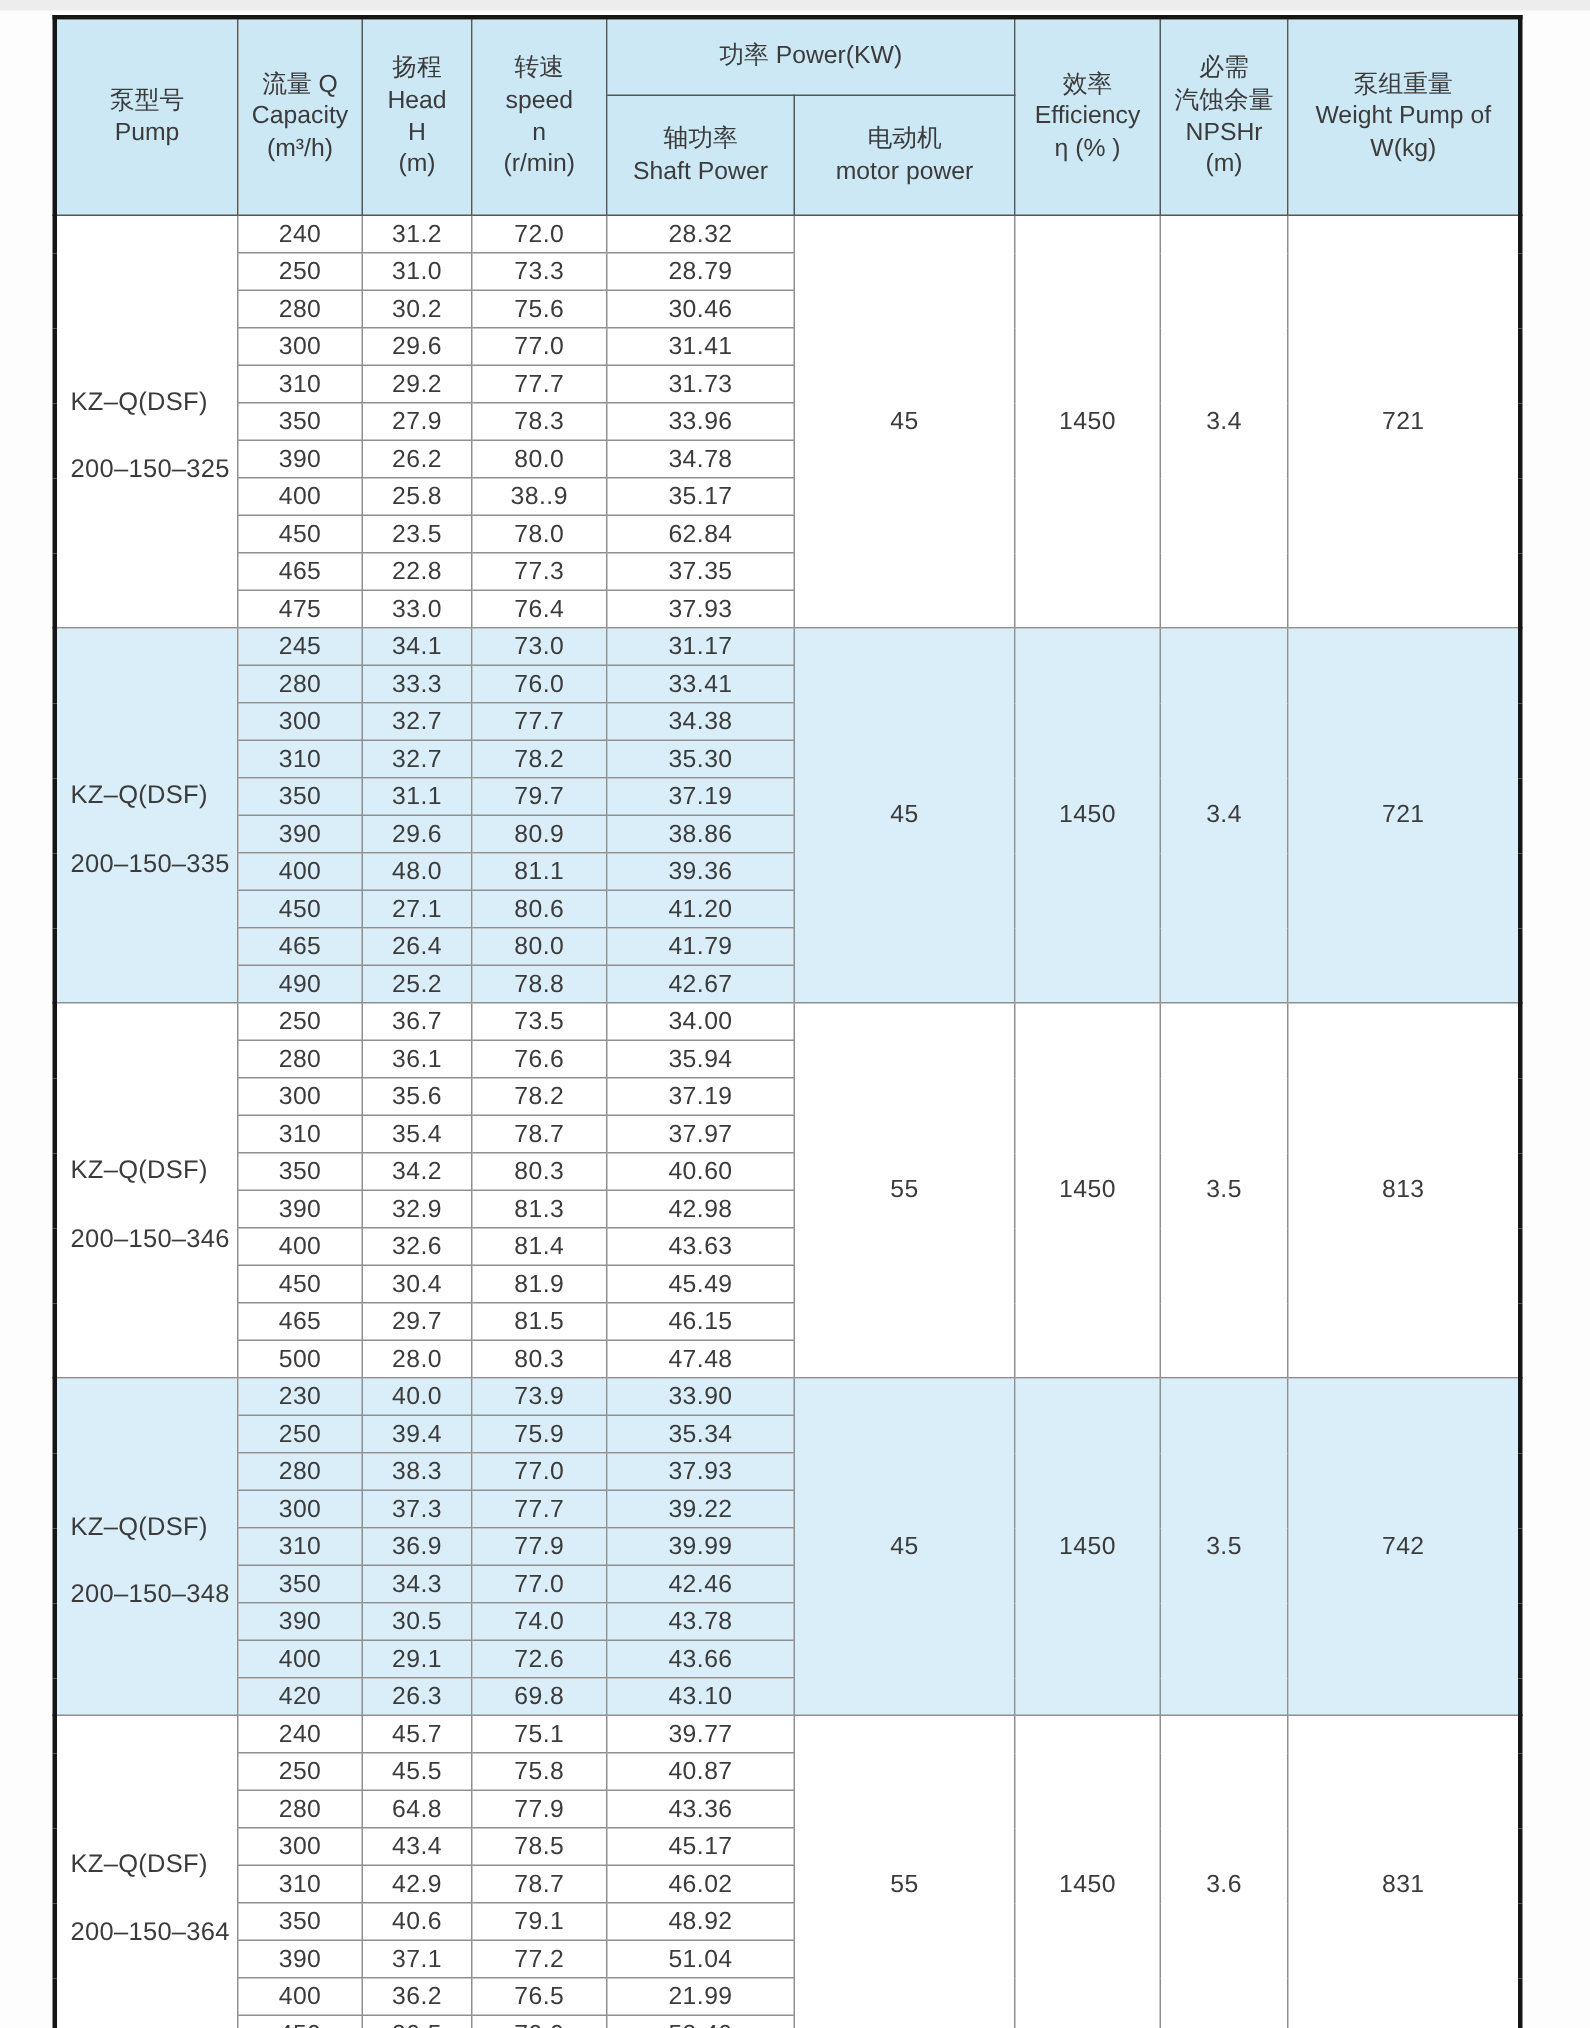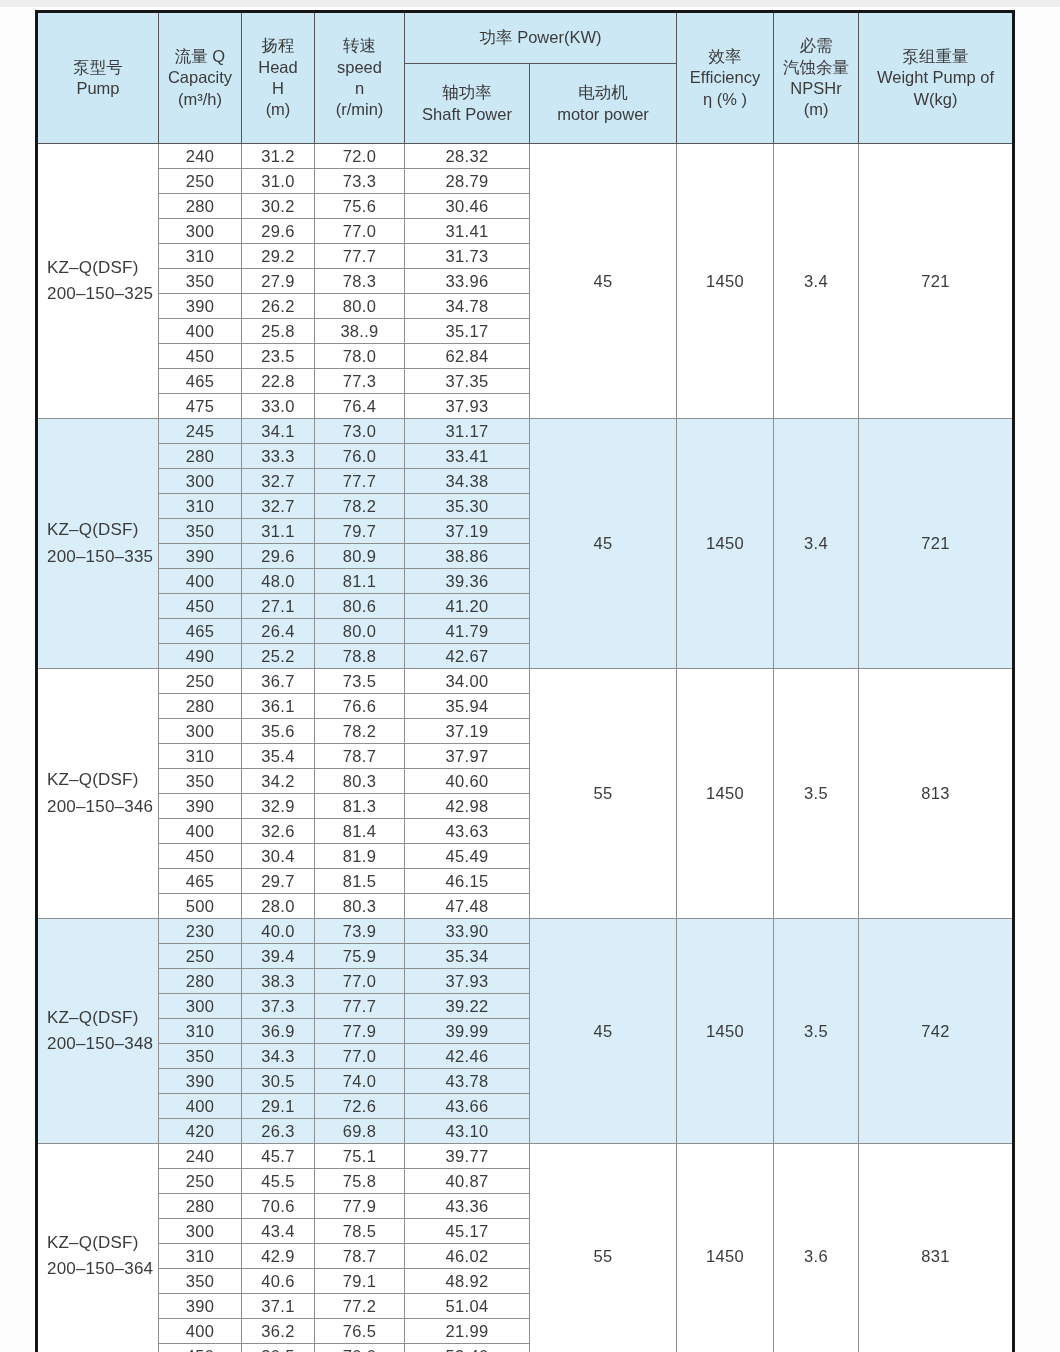--- a/index.html
+++ b/index.html
@@ -54,21 +54,21 @@
     height:24px;
     letter-spacing:0.3px;
   }
   tbody tr.stripe td { background:#d9eef8; }
   td.model-cell {
     font-size:17px;
     text-align:left;
     padding-left:9px;
     letter-spacing:0.2px;
   }
-  td.model-cell div { line-height:1.55; }
+  td.model-cell div { line-height:1.55;margin-top:19px; }
 </style>
 </head>
 <body>
 
 <div class="page">
   <div class="top-strip"></div>
 
   <table class="spec-table">
     <colgroup>
       <col style="width:122px">
@@ -423,21 +423,21 @@
           <td rowspan="9">831</td>
         </tr>
         <tr>
           <td>250</td>
           <td>45.5</td>
           <td>75.8</td>
           <td>40.87</td>
         </tr>
         <tr>
           <td>280</td>
-          <td>70.6</td>
+          <td>64.8</td>
           <td>77.9</td>
           <td>43.36</td>
         </tr>
         <tr>
           <td>300</td>
           <td>43.4</td>
           <td>78.5</td>
           <td>45.17</td>
         </tr>
         <tr>

